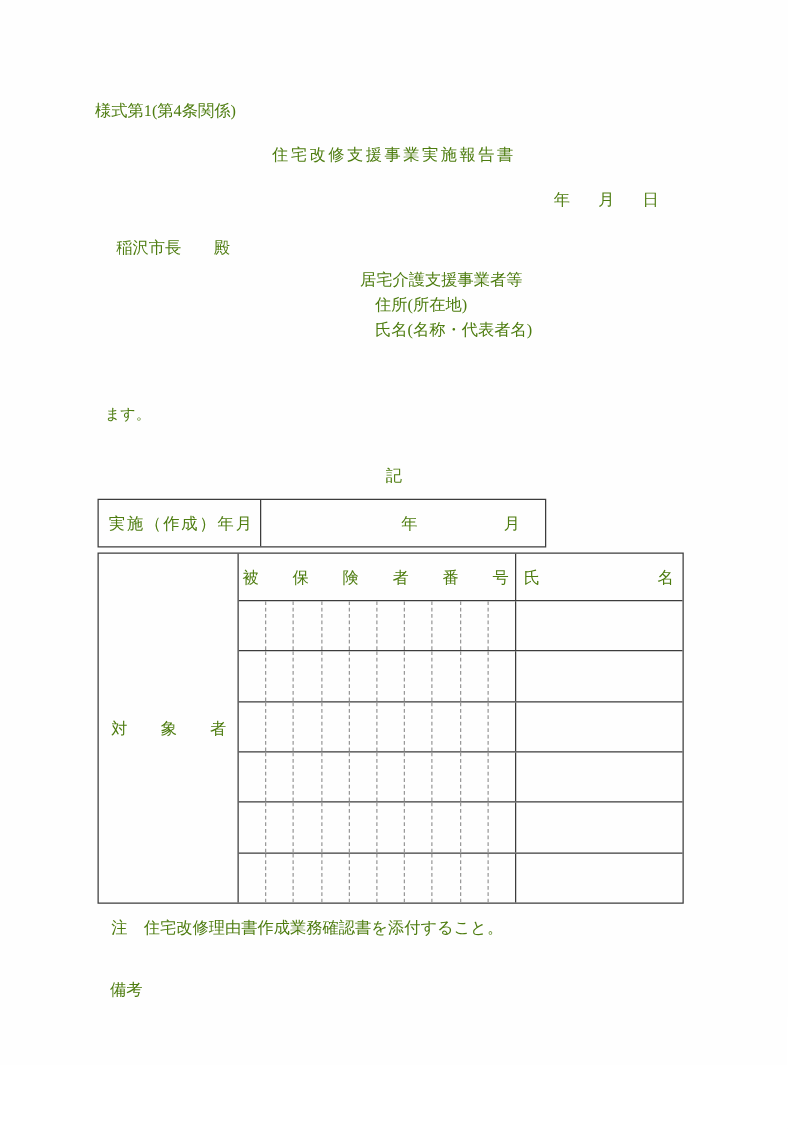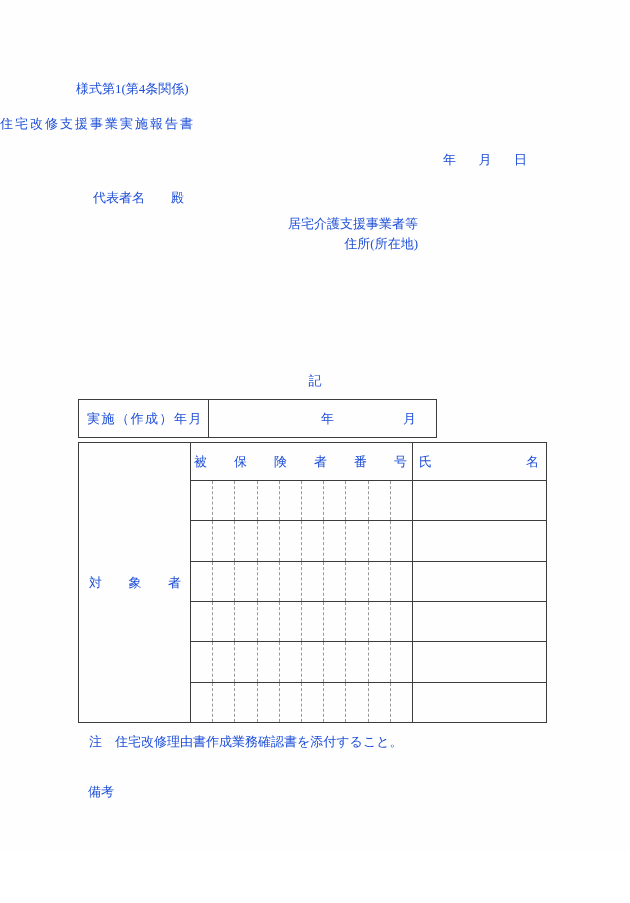--- a/index.html
+++ b/index.html
@@ -1,32 +1,32 @@
 <!DOCTYPE html>
 <html><head>
 <meta charset="utf-8">
 <style>
   html,body{margin:0;padding:0;background:#ffffff;}
   .page{
     position:relative;
     width:630px;height:852px;
     background:#fefefe;
-    color:#1d4ed8;
+    color:#4d7c0f;
     font-family:"Liberation Serif","DejaVu Serif",serif;
     font-size:13px;
     overflow:hidden;
   }
   .abs{position:absolute;line-height:18px;}
 
   .form-code{left:76px;top:80px;}
-  .doc-title{left:0;top:115px;width:100%;letter-spacing:2px;}
+  .doc-title{left:0;top:115px;width:100%;text-align:center;letter-spacing:2px;}
   .date-line{left:443px;top:151px;width:84px;display:flex;justify-content:space-between;}
   .addressee{left:93px;top:189px;}
   .sender{left:288px;top:214px;line-height:20px;}
-  .sender .indent{margin-left:30px;text-align:right;}
+  .sender .indent{margin-left:12px;}
   .body-par{left:84px;top:320px;line-height:22px;font-size:12px;}
   .body-par .l1{text-indent:13px;white-space:nowrap;}
   .body-par .l2{white-space:nowrap;}
   .record-marker{left:0;top:372px;width:100%;text-align:center;}
 
   
   .impl-table{
     left:78px;top:399px;width:359px;height:39px;
     border:1px solid #3c3c3c;box-sizing:border-box;
     display:flex;
@@ -78,28 +78,30 @@
   <div class="abs form-code">様式第1(第4条関係)</div>
 
   <div class="abs doc-title">住宅改修支援事業実施報告書</div>
 
   <div class="abs date-line">
     <span>年</span>
     <span>月</span>
     <span>日</span>
   </div>
 
-  <div class="abs addressee">代表者名　　殿</div>
+  <div class="abs addressee">稲沢市長　　殿</div>
 
   <div class="abs sender">
     <div>居宅介護支援事業者等</div>
     <div class="indent">住所(所在地)</div>
+    <div class="indent">氏名(名称・代表者名)</div>
   </div>
 
   <div class="abs body-par">
+    <div class="l2">ます。</div>
   </div>
 
   <div class="abs record-marker">記</div>
 
   <div class="abs impl-table">
     <div class="impl-label">実施（作成）年月</div>
     <div class="impl-value">
       <span class="impl-year">年</span>
       <span class="impl-month">月</span>
     </div>

